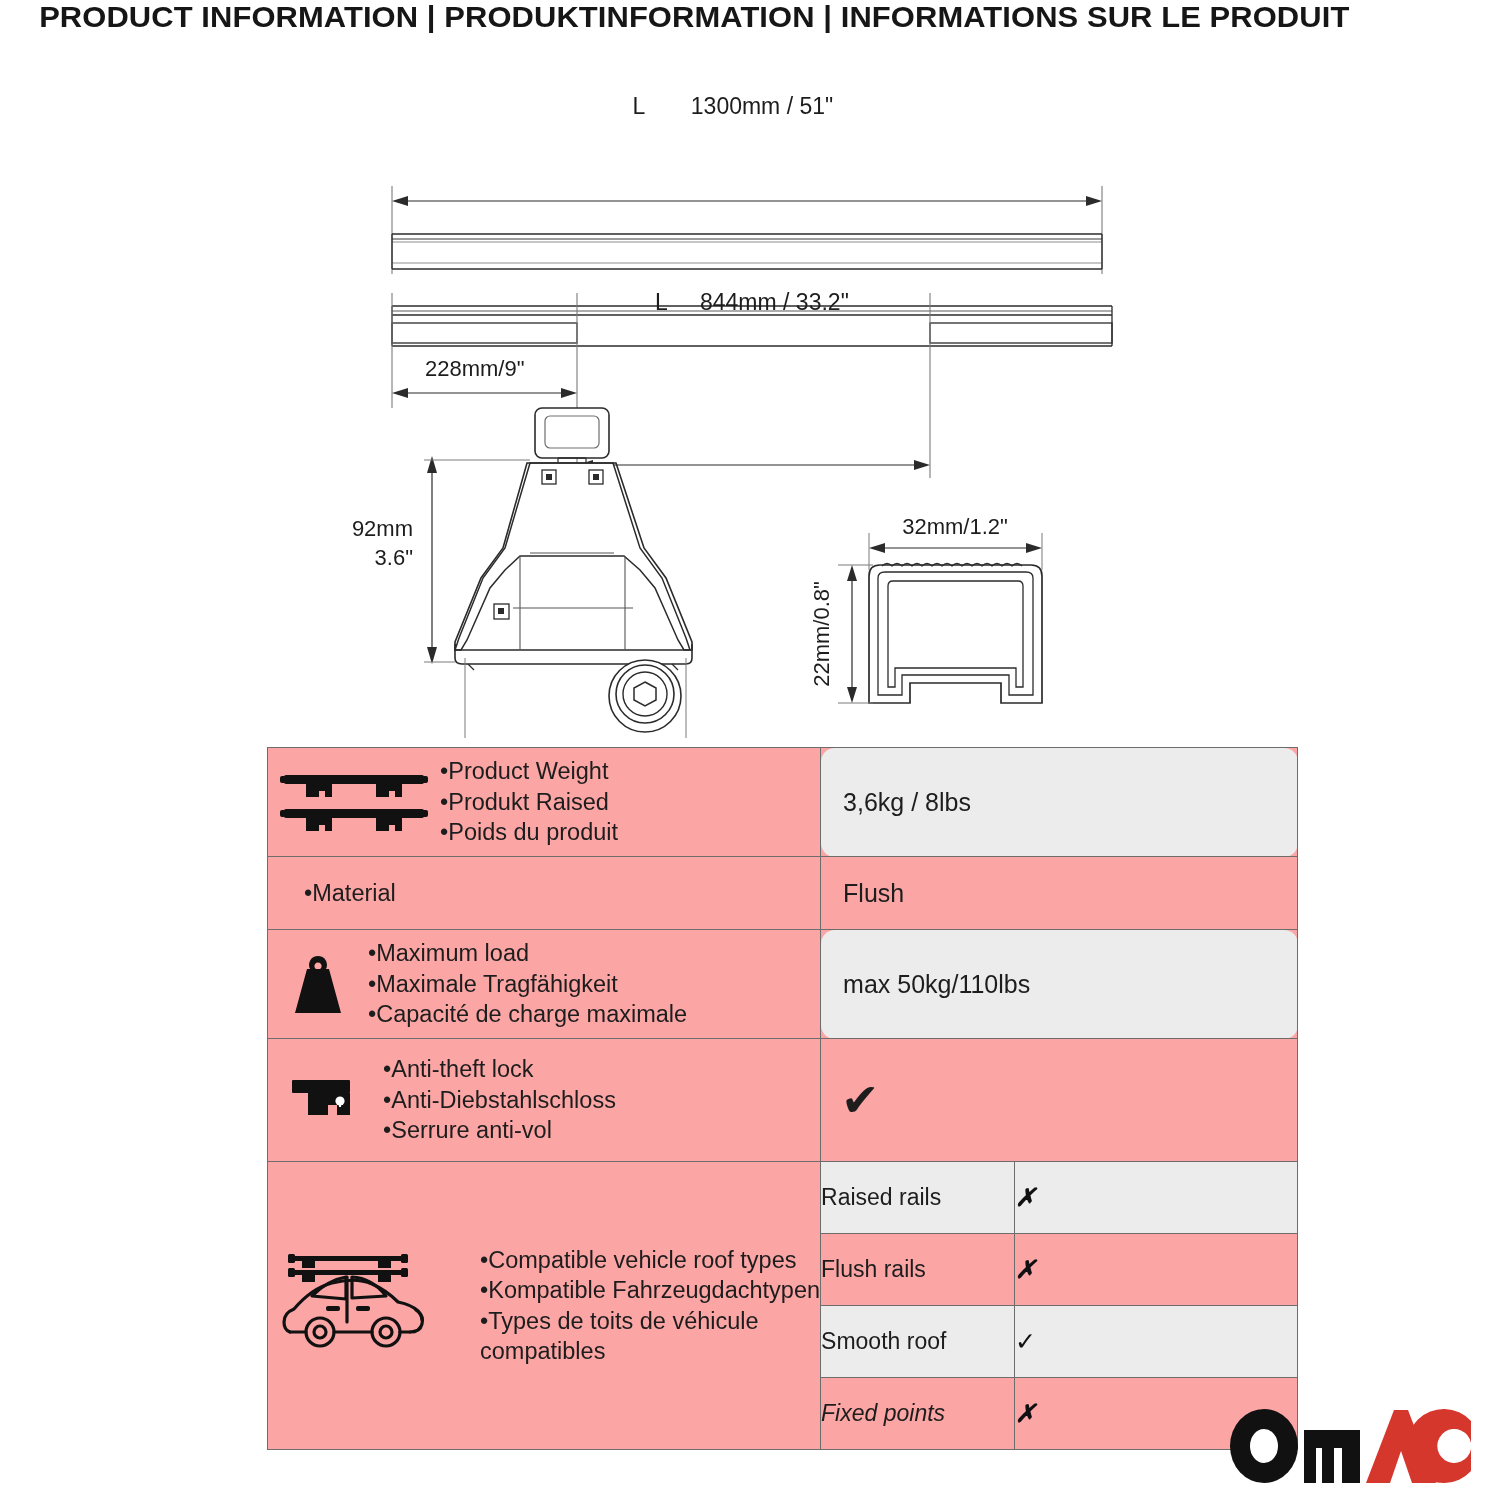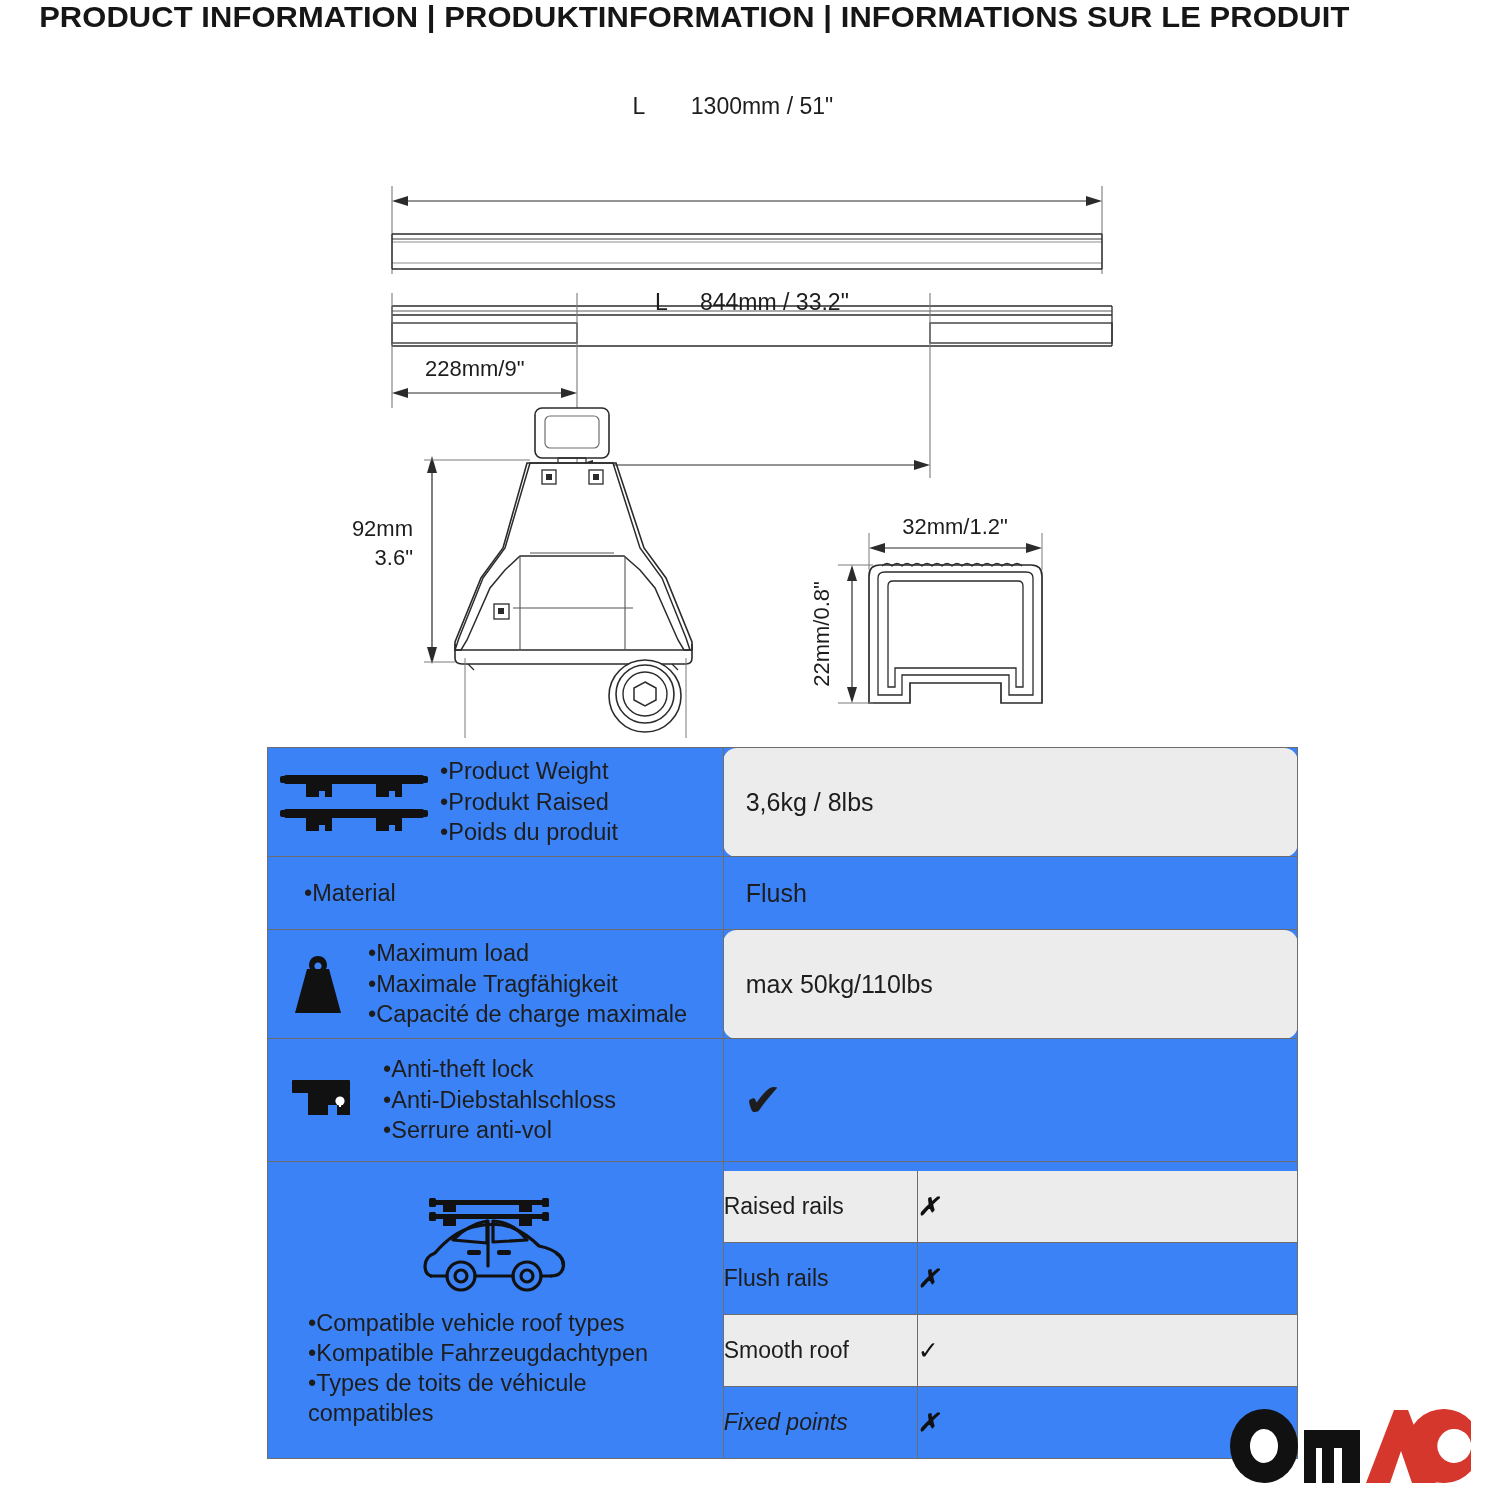--- a/index.html
+++ b/index.html
@@ -27,21 +27,21 @@
   .dim-label{
     font-family:"Liberation Sans", sans-serif;
     font-size:22px;fill:#1d1d1d;
   }
   .dim-label-lg{font-size:23px;}
 
   
   .spec-table{
     position:absolute;left:267px;top:747px;width:1031px;
     border:1.6px solid #5a5a5a;border-collapse:collapse;
-    background:#3b82f6;
+    background:#fca5a5;
   }
   .spec-table td{
     border:1.2px solid #6d6d6d;
     vertical-align:middle;
     padding:0;
   }
   .cell-left{width:455px;}
   .cell-right{width:576px;}
   .shaded{background:#ececec;border-radius:14px;}
 
@@ -53,33 +53,33 @@
   .val{
     font-size:25px;color:#1d1d1d;padding-left:22px;white-space:nowrap;
   }
 
   .row-flex{display:flex;align-items:center;height:100%;}
   .icon-box{
     flex:0 0 auto;display:flex;align-items:center;justify-content:center;
   }
 
   
-  .sub-table{width:100%;border-collapse:collapse;margin-top:9px;}
+  .sub-table{width:100%;border-collapse:collapse;}
   .sub-table td{border:1.2px solid #6d6d6d;padding:0;}
   .sub-table tr td:first-child{border-left:none;}
   .sub-table tr:first-child td{border-top:none;}
   .sub-table tr:last-child td{border-bottom:none;font-style:italic;}
   .sub-table tr td:last-child{border-right:none;}
   .st-name{width:193px;height:71px;font-size:23px;padding-left:17px;color:#1d1d1d;white-space:nowrap;}
   .st-mark{font-size:26px;padding-left:19px;color:#111;}
   .mark-yes{font-size:25px;}
   .mark-no{font-size:25px;font-weight:bold;font-style:italic;}
 
   .compat-cell{padding:8px 0 8px 0;}
-  .compat-wrap{display:flex;flex-direction:column;align-items:flex-start;}
+  .compat-wrap{display:flex;flex-direction:row;align-items:flex-start;}
   .compat-icon{align-self:center;margin-bottom:4px;}
   .compat-text{
     font-size:23.5px;line-height:1.28;color:#1d1d1d;padding-left:40px;
   }
   .compat-text .ln{display:block;white-space:nowrap;}
 
   
   .logo{
     position:absolute;left:1228px;top:1408px;
     display:flex;align-items:center;

